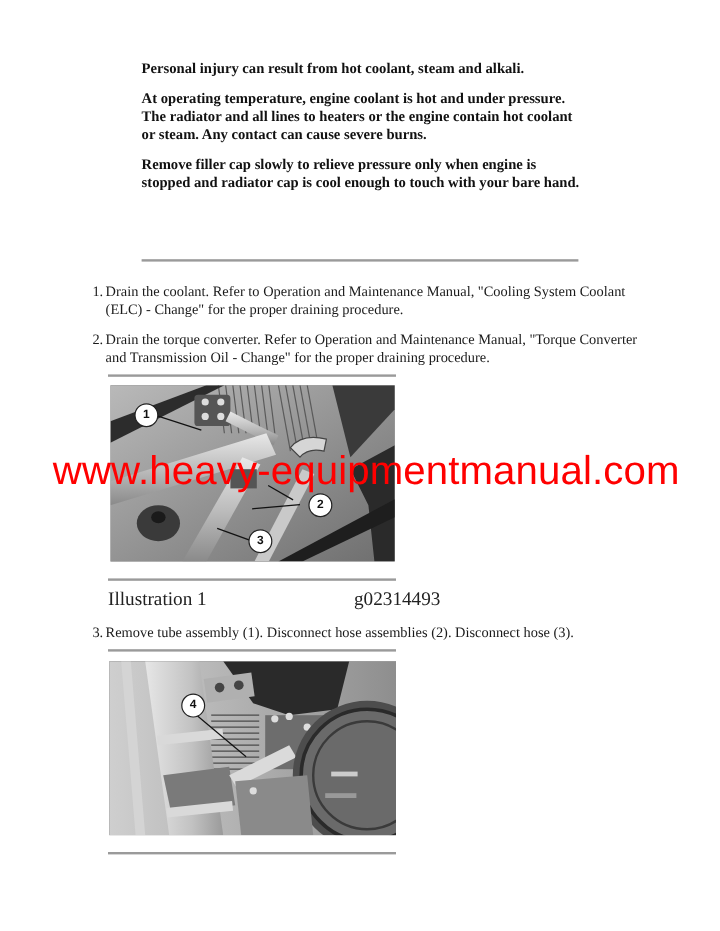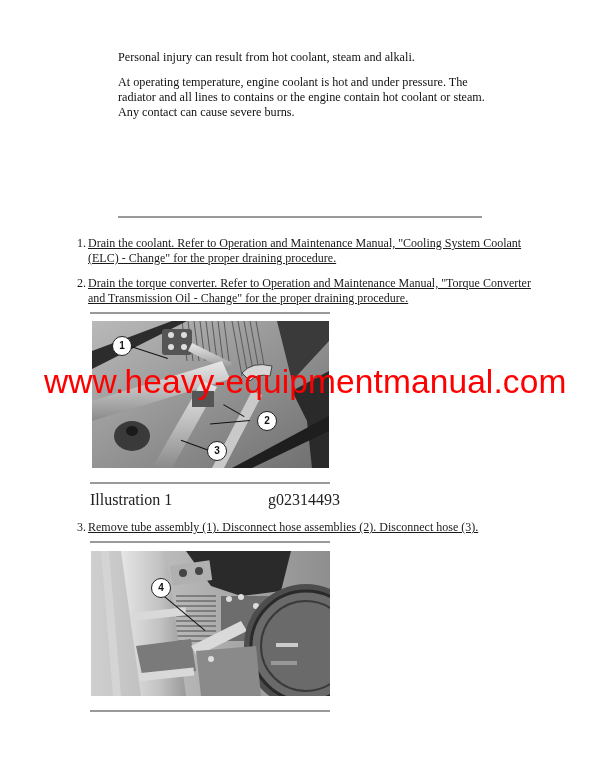--- a/index.html
+++ b/index.html
@@ -13,21 +13,21 @@
       position: relative;
       overflow: hidden;
       font-family: "Liberation Serif", "DejaVu Serif", serif;
       color: #111111;
     }
     .warning-block {
       position: absolute;
       left: 118px;
       top: 50px;
       width: 370px;
-      font-weight: normal;
+      font-weight: bold;
       font-size: 12.2px;
       line-height: 15px;
     }
     .warning-block p {
       margin: 0 0 10px 0;
     }
     .rule {
       position: absolute;
       height: 2px;
       background: #9a9a9a;
@@ -48,21 +48,20 @@
     .step-num {
       position: absolute;
       left: 0;
       width: 16px;
       text-align: right;
     }
     .step-text {
       position: absolute;
       left: 18px;
       width: 450px;
-      text-decoration: underline;
     }
     .figure {
       position: absolute;
       overflow: hidden;
       background: #8a8a8a;
     }
     .caption {
       position: absolute;
       font-size: 16px;
       color: #222;
@@ -84,35 +83,36 @@
     }
     .leader {
       position: absolute;
       height: 1px;
       background: #111;
       transform-origin: 0 0;
     }
     .watermark {
       position: absolute;
       left: 44px;
-      top: 363px;
+      top: 374px;
       font-family: "Liberation Sans", "DejaVu Sans", sans-serif;
       font-size: 33.5px;
       color: #ff0000;
       white-space: nowrap;
       letter-spacing: 0.1px;
       z-index: 10;
     }
   </style>
 </head>
 <body>
 
 <div class="warning-block">
   <p>Personal injury can result from hot coolant, steam and alkali.</p>
-  <p>At operating temperature, engine coolant is hot and under pressure. The radiator and all lines to contains or the engine contain hot coolant or steam. Any contact can cause severe burns.</p>
+  <p>At operating temperature, engine coolant is hot and under pressure. The radiator and all lines to heaters or the engine contain hot coolant or steam. Any contact can cause severe burns.</p>
+  <p>Remove filler cap slowly to relieve pressure only when engine is stopped and radiator cap is cool enough to touch with your bare hand.</p>
 </div>
 
 <div class="rule" style="left:118px; top:216px; width:364px;"></div>
 
 <div class="steps" style="top:236px; height:80px;">
   <div class="step" style="top:0;">
     <span class="step-num">1.</span>
     <span class="step-text">Drain the coolant. Refer to Operation and Maintenance Manual, "Cooling System Coolant (ELC) - Change" for the proper draining procedure.</span>
   </div>
   <div class="step" style="top:40px;">
@@ -183,21 +183,21 @@
   <div class="leader" style="left:152px; top:96px; width:24px; transform:rotate(-150deg);"></div>
   <div class="leader" style="left:158px; top:100px; width:40px; transform:rotate(175deg);"></div>
   <div class="callout" style="left:165px; top:90px;">2</div>
   <div class="leader" style="left:117px; top:130px; width:30px; transform:rotate(-160deg);"></div>
   <div class="callout" style="left:115px; top:120px;">3</div>
 </div>
 
 <div class="rule" style="left:90px; top:482px; width:240px;"></div>
 
 <div class="caption" style="left:90px; top:491px;">Illustration 1</div>
-<div class="caption" style="left:268px; top:491px;">g02314493</div>
+<div class="caption" style="left:295px; top:491px;">g02314493</div>
 
 <div class="steps" style="top:520px; height:16px;">
   <div class="step" style="top:0;">
     <span class="step-num">3.</span>
     <span class="step-text">Remove tube assembly (1). Disconnect hose assemblies (2). Disconnect hose (3).</span>
   </div>
 </div>
 
 <div class="rule" style="left:90px; top:541px; width:240px;"></div>
 

